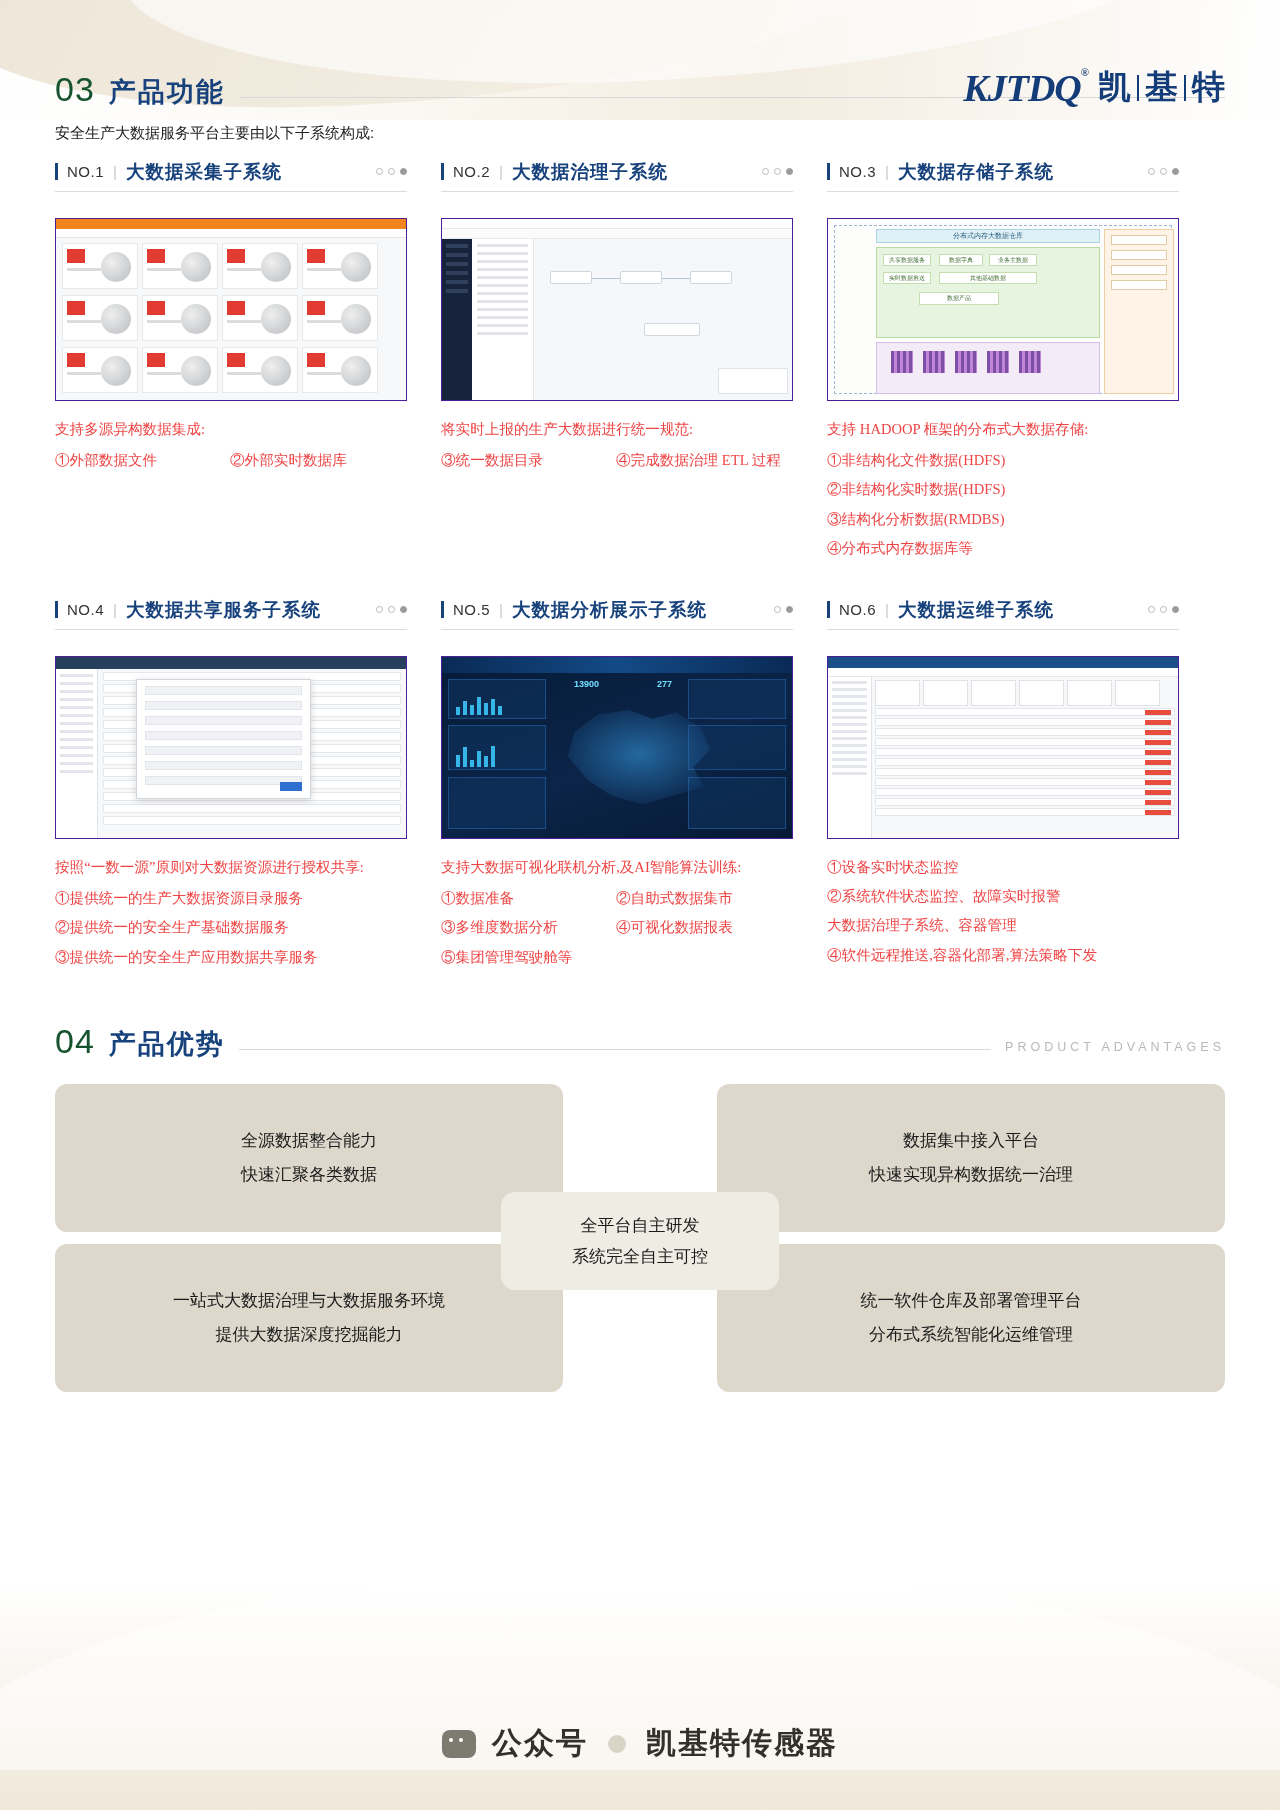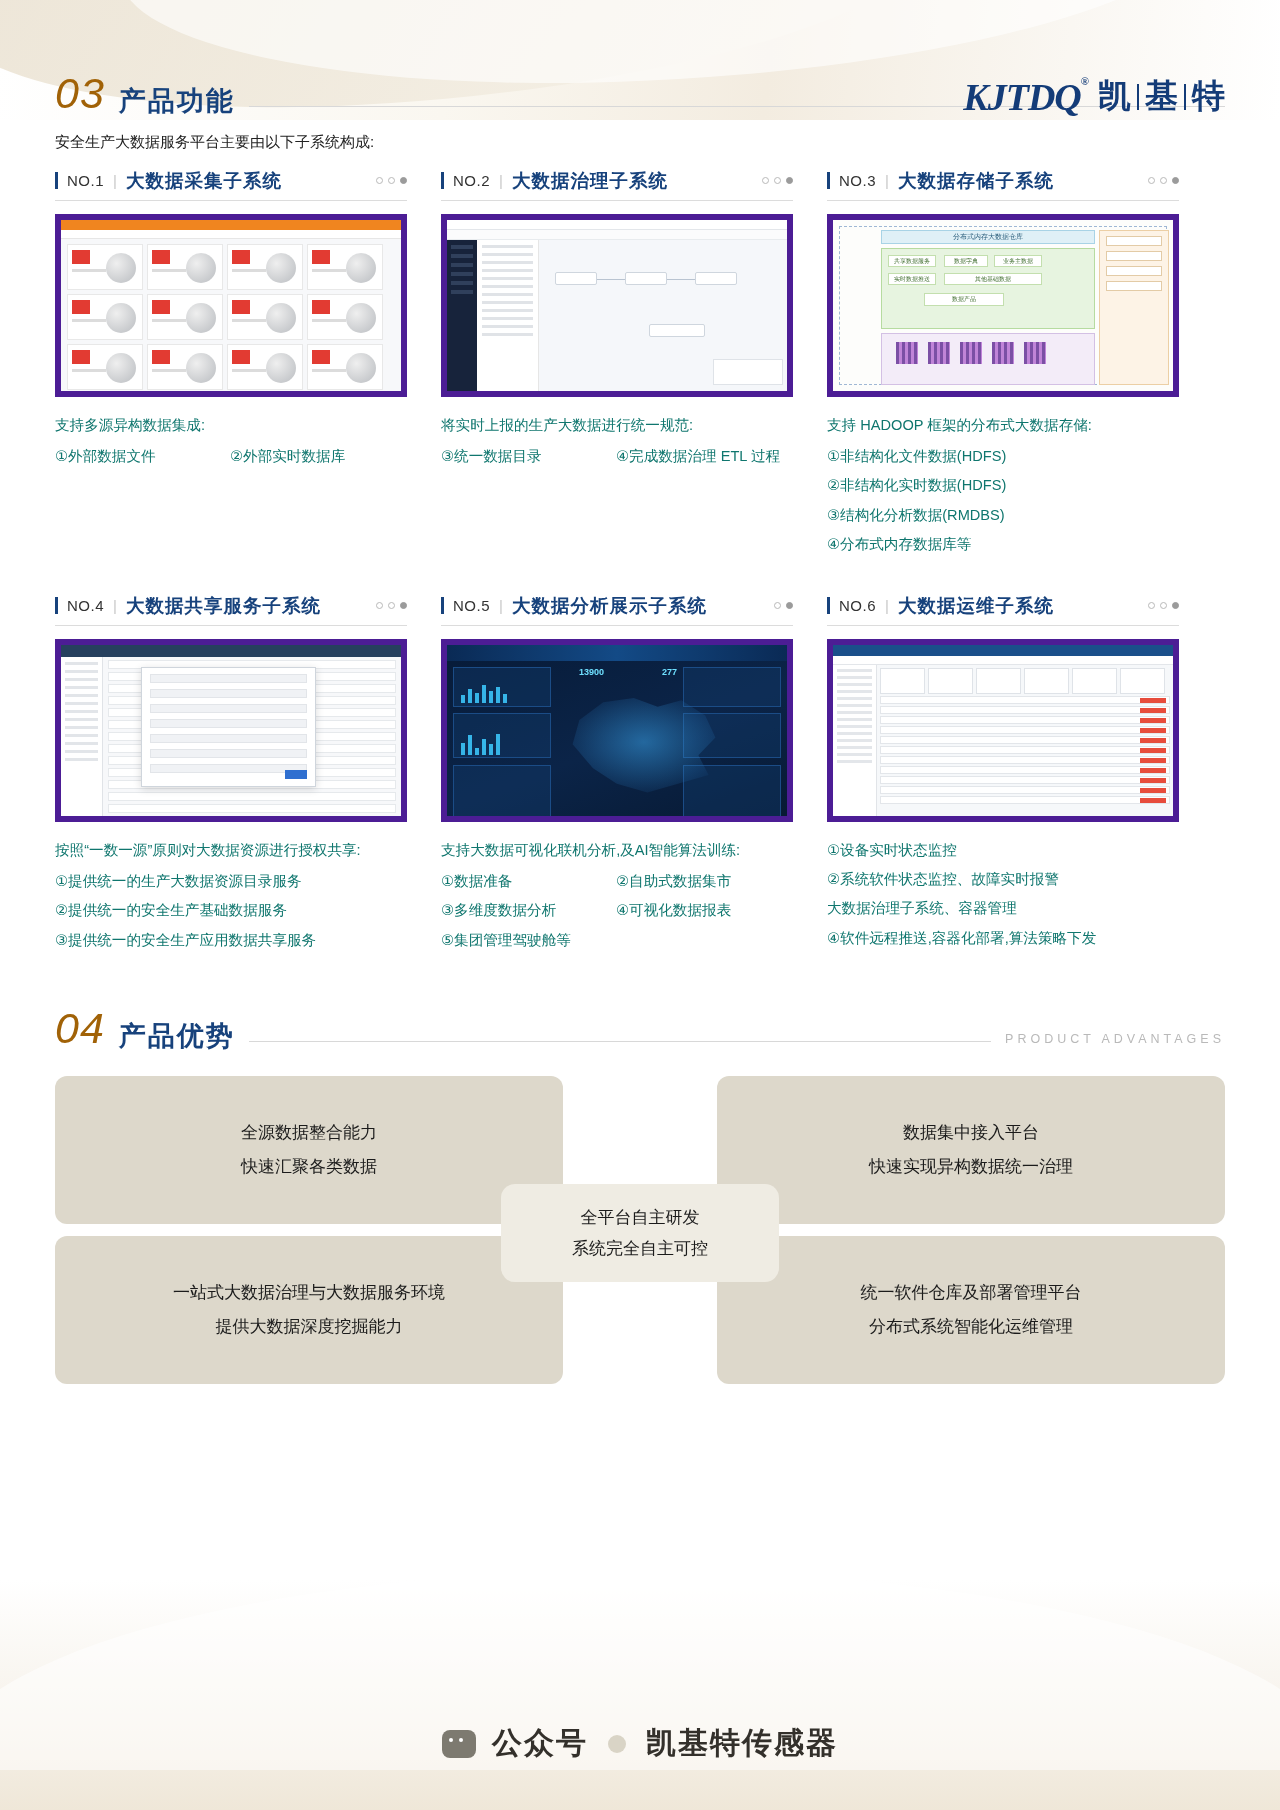--- a/index.html
+++ b/index.html
@@ -38,21 +38,21 @@
   }
   .bg-bottom:before{
     content:""; position:absolute; bottom:40px; left:-60px; width:1400px; height:200px;
     border-radius:50% 50% 0 0 / 100% 100% 0 0;
     background:#ffffff; opacity:.55;
   }
   .page { position:relative; z-index:2; padding:0 55px; }
 
   
   .sec-head { display:flex; align-items:flex-end; gap:14px; margin-top:72px; position:relative;}
-  .sec-num { font-size:43px; color:#a16207; font-weight:400; letter-spacing:1px; line-height:1;font-style:italic;}
+  .sec-num { font-size:34px; color:#14532d; font-weight:400; letter-spacing:1px; line-height:1;}
   .sec-title { font-size:27px; color:#17427c; font-weight:700; line-height:1; letter-spacing:2px;}
   .sec-rule { flex:1; height:1px; background:#d8d8d8; margin-bottom:8px; }
   .sec-en { font-size:12.5px; letter-spacing:4px; color:#b9b9b9; margin-bottom:4px;}
   .logo { position:absolute; right:0; bottom:-4px; display:flex; align-items:center; gap:10px;}
   .logo-k { font-family:"Liberation Serif",serif; font-weight:700; font-style:italic; font-size:38px; color:#143c78; letter-spacing:-1px;}
   .logo-reg { font-size:11px; vertical-align:top; }
   .logo-cn { display:flex; align-items:center; gap:6px; font-size:33px; font-weight:700; color:#143c78; }
   .logo-cn span.bar { display:inline-block; width:2px; height:26px; background:#143c78; }
 
   .intro { margin-top:18px; font-size:15px; color:#222; }
@@ -61,22 +61,22 @@
   .grid { display:flex; gap:34px; margin-top:16px; }
   .card { width:352px; }
   .card-head { display:flex; align-items:center; gap:9px; border-bottom:1px solid #dcdcdc; padding-bottom:7px; }
   .no-bar { width:3px; height:17px; background:#17427c; }
   .no { font-size:15px; color:#333; letter-spacing:.5px;}
   .sep { color:#c9c9c9; font-size:15px; }
   .card-title { font-size:18.5px; color:#17427c; font-weight:700; letter-spacing:1px; }
   .dots { margin-left:auto; display:flex; gap:5px; align-items:center;}
   .dot { width:7px; height:7px; border-radius:50%; border:1px solid #b9b9b9; }
   .dot.solid { background:#9b9b9b; border-color:#9b9b9b; }
-  .shot { margin-top:13px; width:100%; height:183px; border:6px solid #4c1d95; overflow:hidden; position:relative; background:#fff;}
-  .desc { margin-top:14px; font-size:14.6px; line-height:2.0; color:#0f766e; }
+  .shot { margin-top:26px; width:100%; height:183px; border:1px solid #4c1d95; overflow:hidden; position:relative; background:#fff;}
+  .desc { margin-top:14px; font-size:14.6px; line-height:2.0; color:#ef4444;font-family:Liberation Serif, serif; }
   .desc .lead { display:block; }
   .lines { margin-top:2px; }
   .line2 { display:flex; }
   .line2 .c1 { width:175px; }
 
   
   .mock { position:absolute; inset:0; font-size:3px; }
   
   .m1 { background:#f4f6f8; }
   .m1 .top { height:10px; background:#f0851f; }

